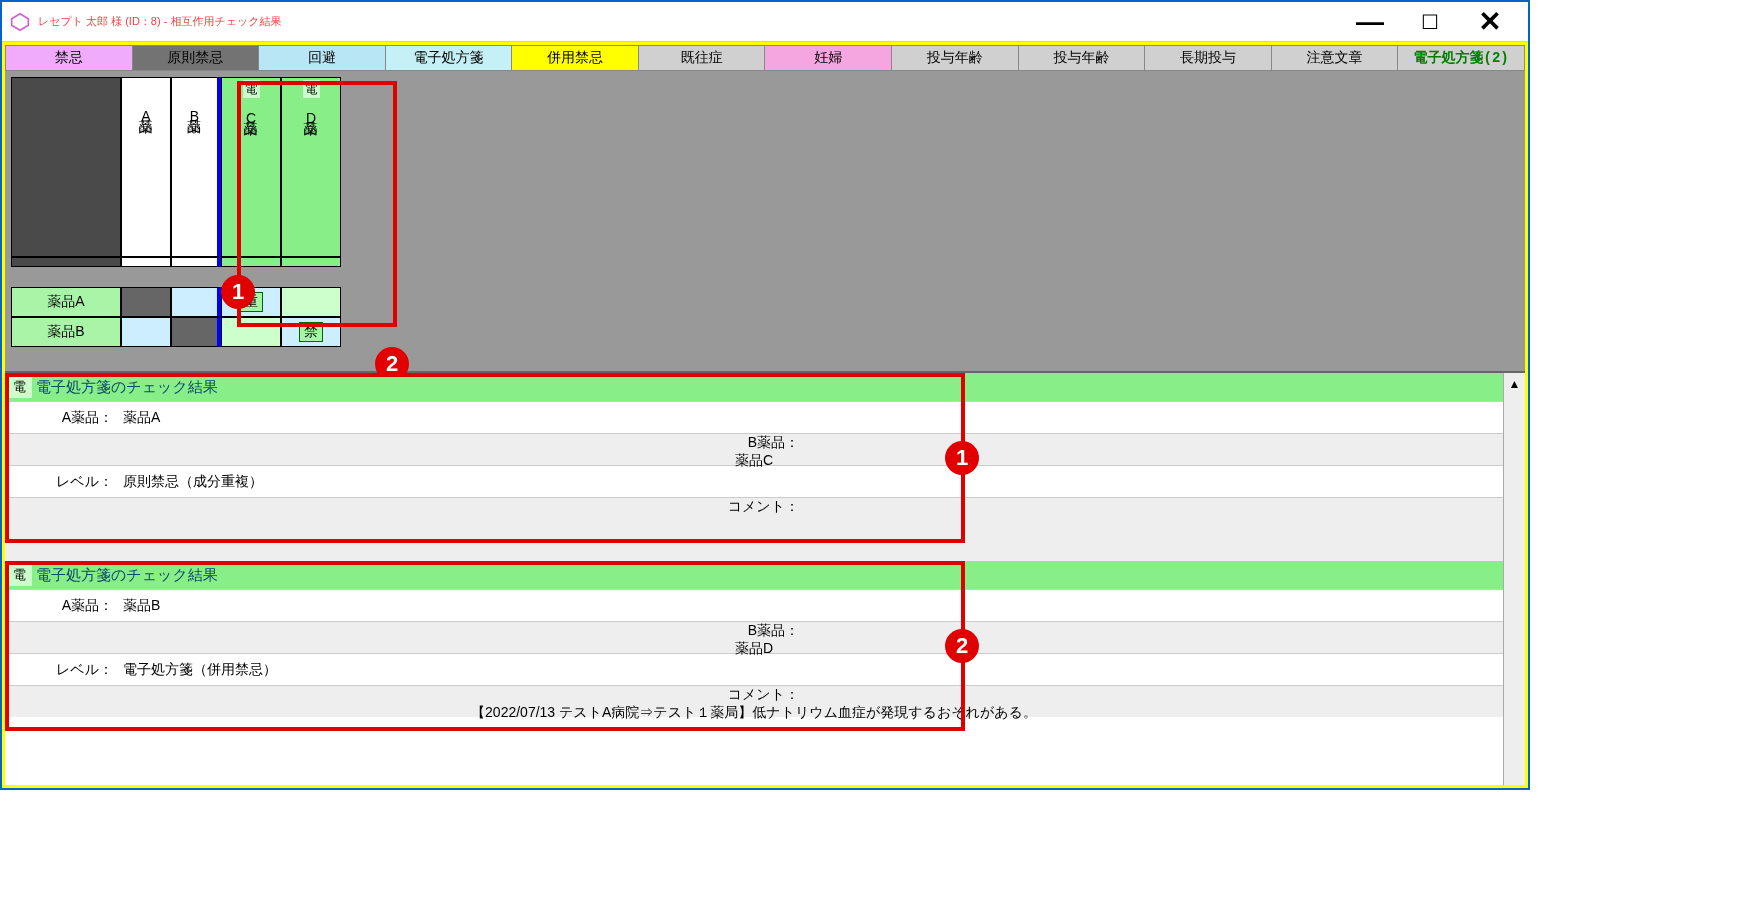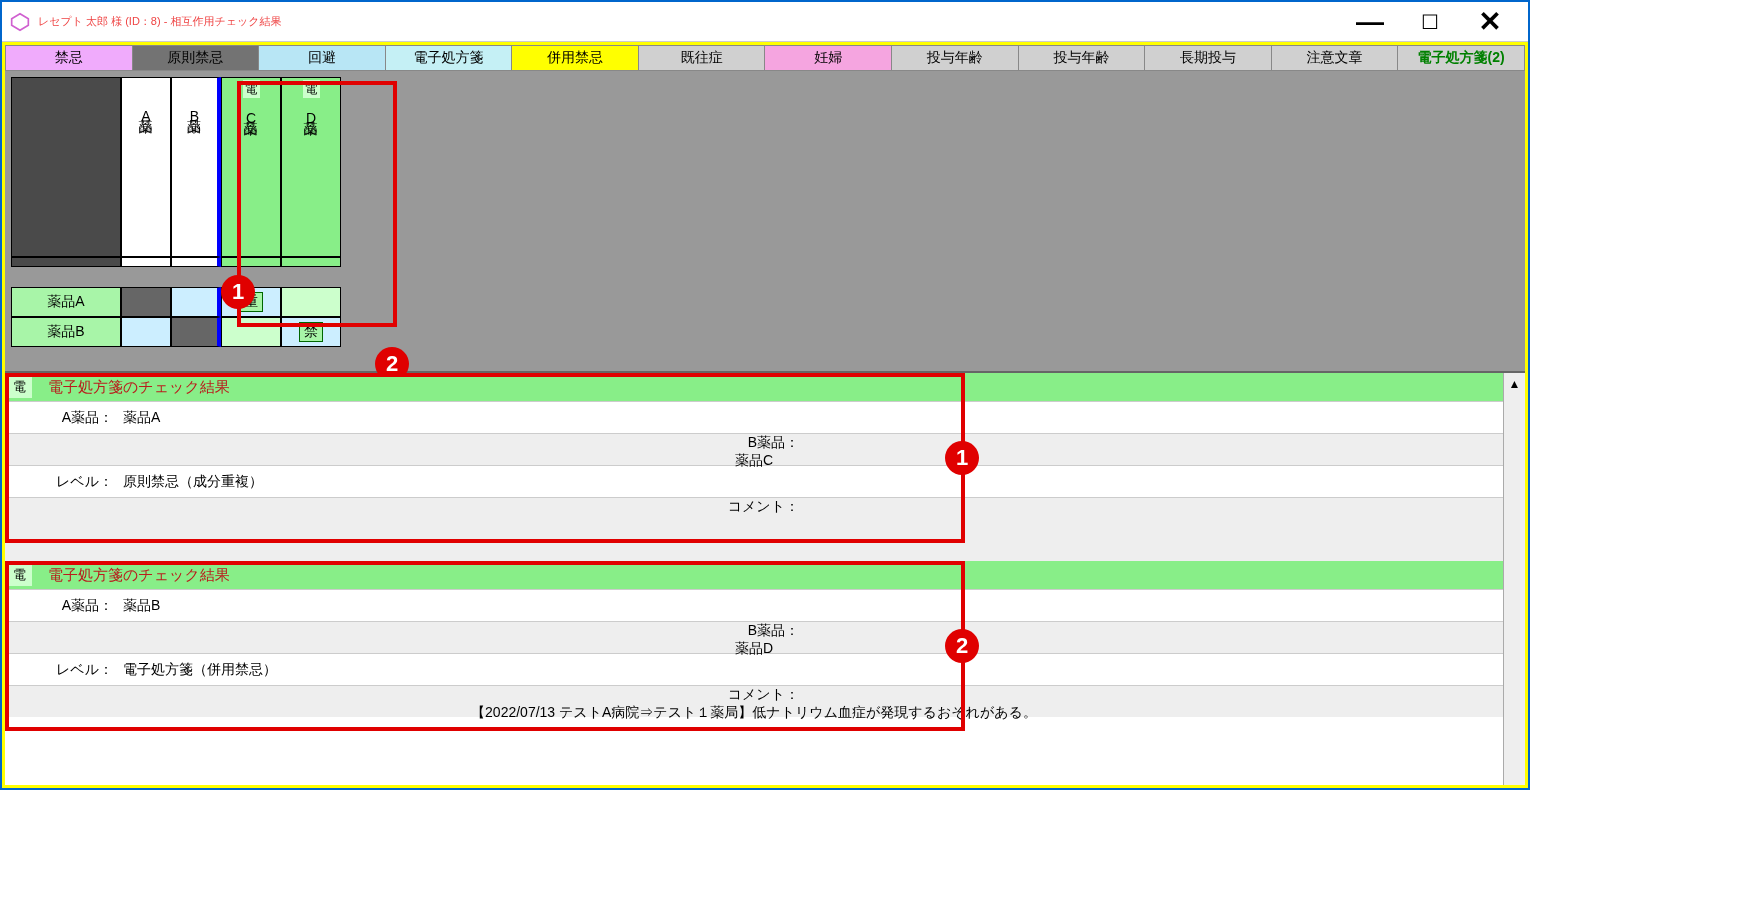--- a/index.html
+++ b/index.html
@@ -71,21 +71,21 @@
       cursor: pointer;
     }
     .tab:last-child { border-right: 1px solid #888; }
     .tab.pink { background: #f0abfc; font-family: Liberation Serif, serif; }
     .tab.orange { background: #737373; }
     .tab.lightblue { background: #b8e6f5; }
     .tab.cyan { background: #c5f0f5; }
     .tab.yellow { background: #ffff00; }
     .tab.gray { background: #d0d0d0; }
     .tab.magenta { background: #f5a5e0; }
-    .tab.last { background: #d0d0d0; color: #008000; font-weight: bold; }
+    .tab.last { background: #d0d0d0; color: #008000; font-weight: bold; font-family: Liberation Mono, monospace; }
 
     .matrix-area {
       background: #999;
       height: 300px;
       padding: 6px 0 6px 6px;
       position: relative;
     }
     .matrix {
       display: inline-block;
       position: relative;
@@ -184,22 +184,22 @@
       height: 28px;
       align-items: center;
     }
     .result-header .den-tag {
       background: #ccffcc;
       padding: 2px 6px;
       font-size: 13px;
       margin-left: 2px;
     }
     .result-header .title {
-      color: #b91c1c;
-      margin-left: 16px;
+      color: #0c4a6e;
+      margin-left: 4px;
       font-size: 15px;
     }
     .result-row {
       display: flex;
       height: 32px;
       align-items: center;
       border-top: 1px solid #ccc;
       padding: 0 8px;
     }
     .result-row.alt { background: #eeeeee; flex-direction: column; }

